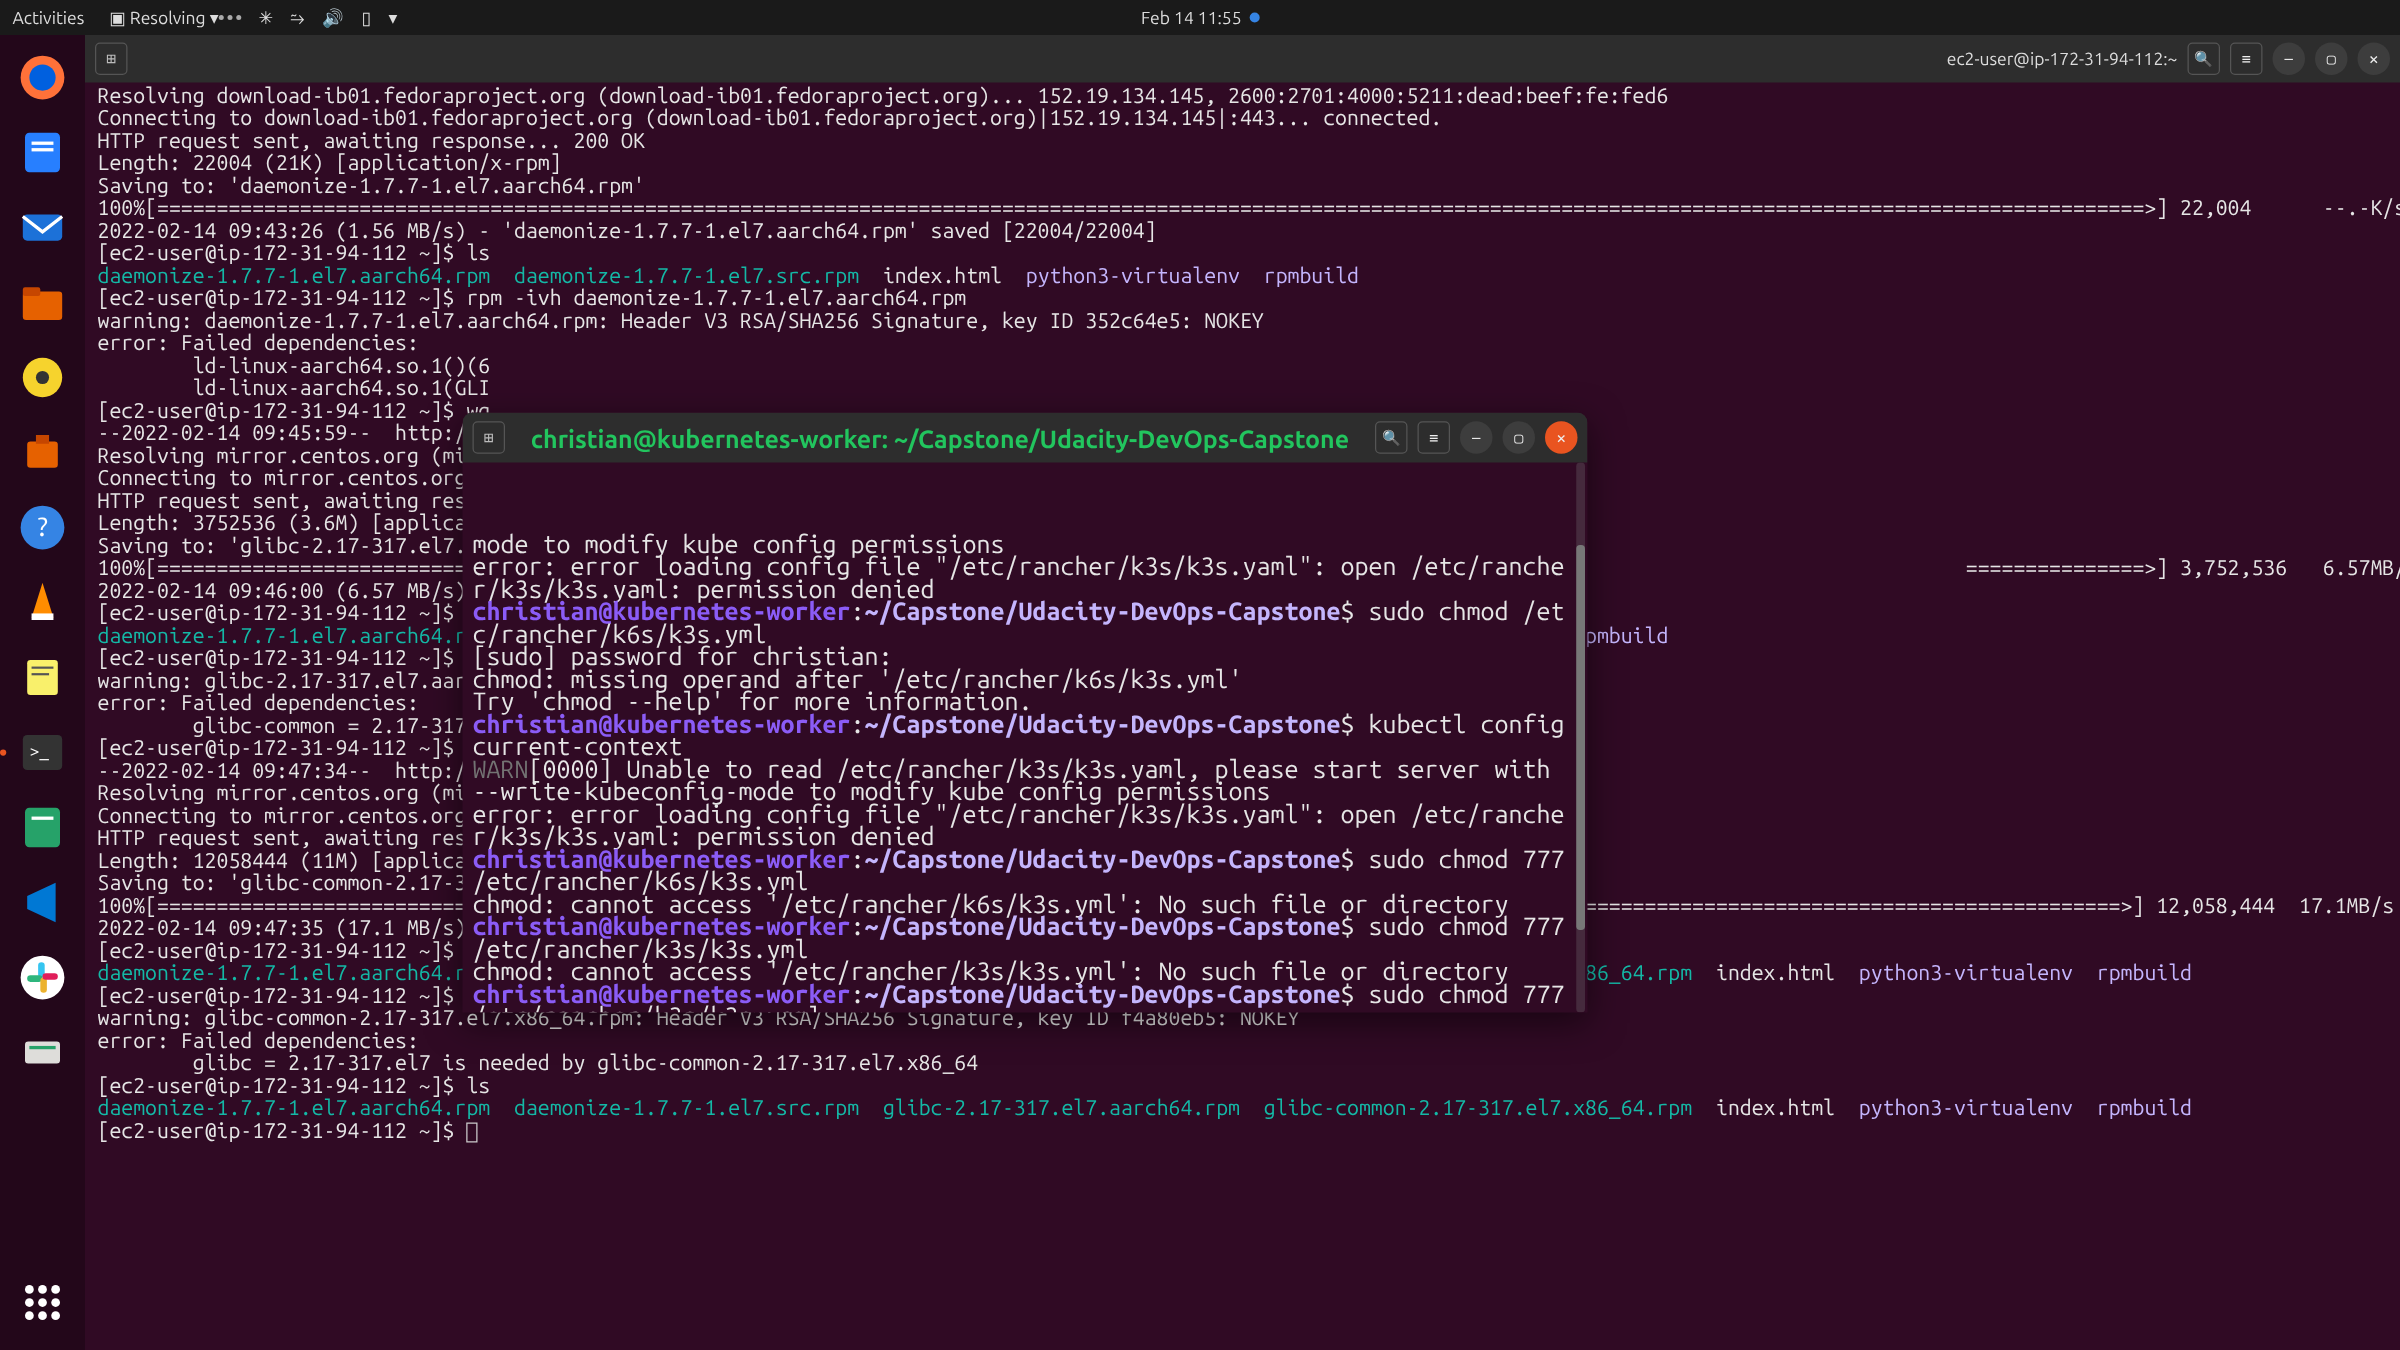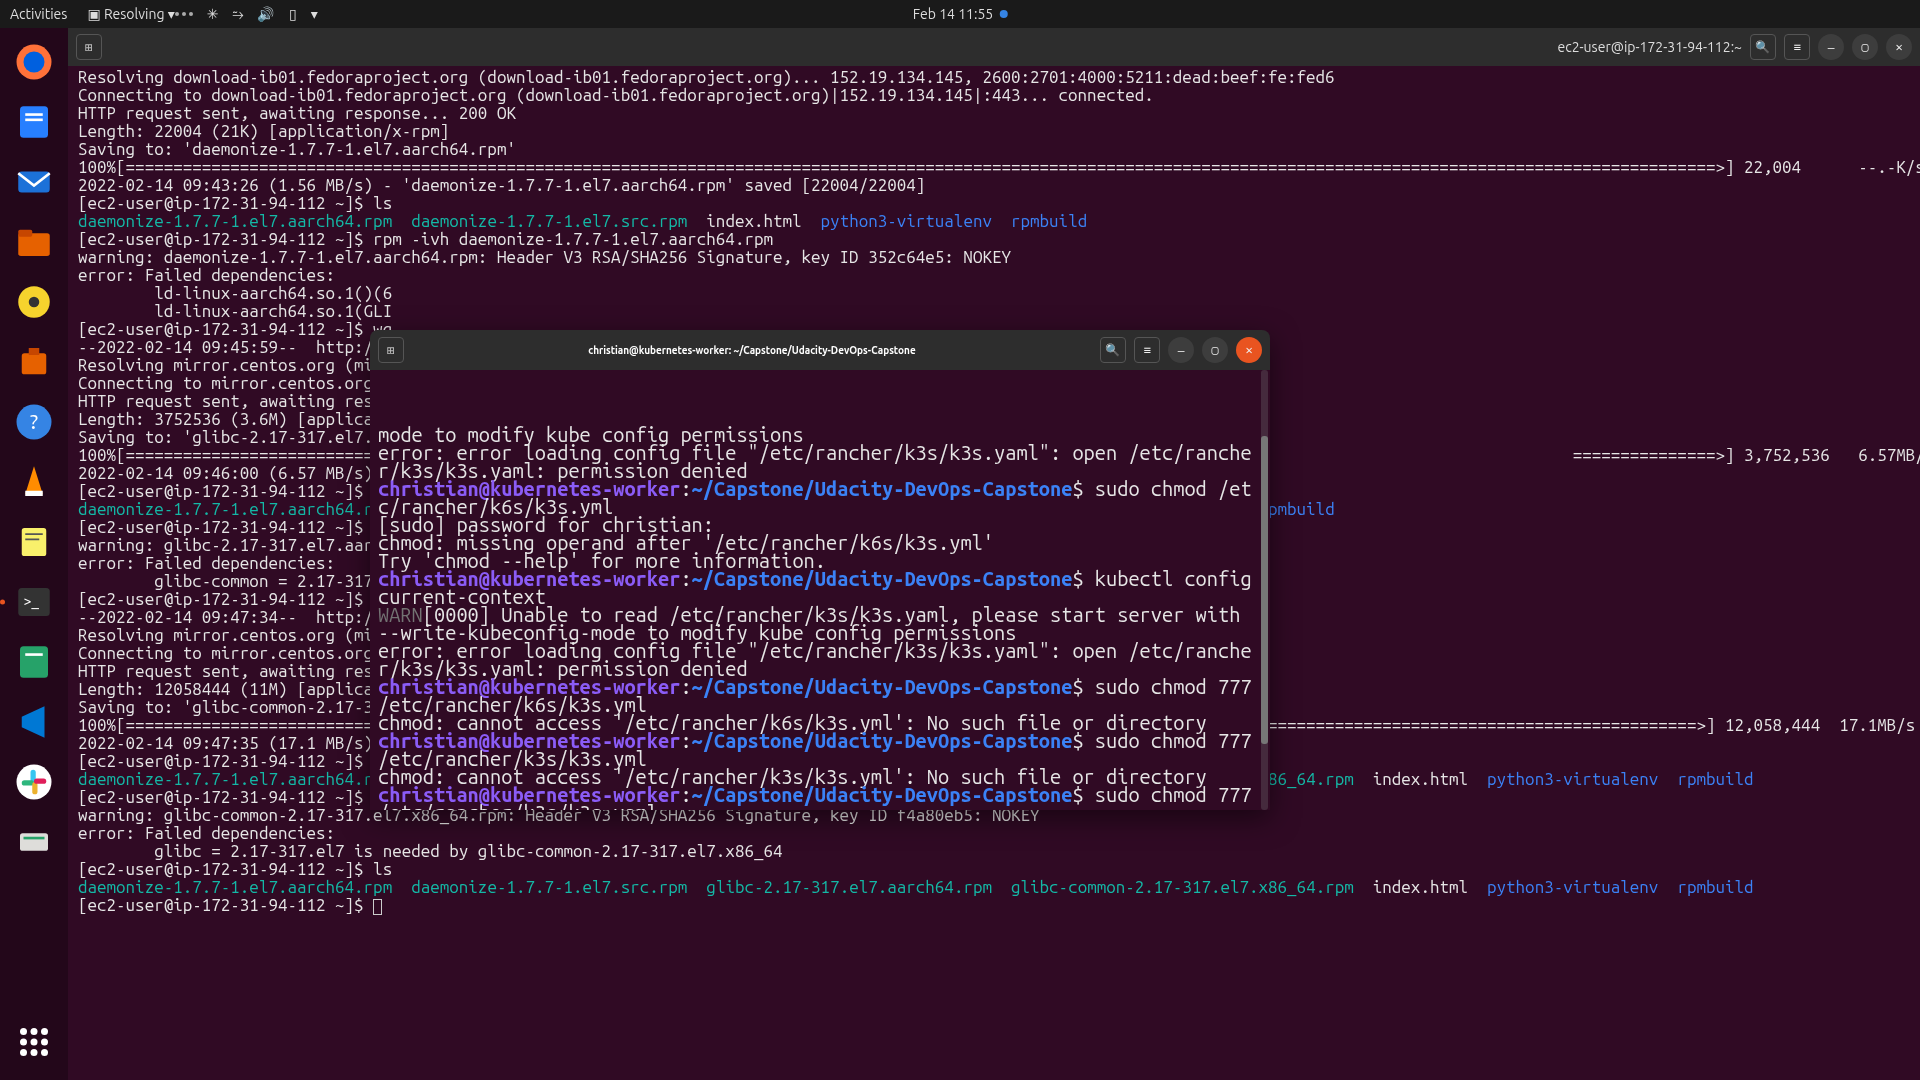--- a/index.html
+++ b/index.html
@@ -18,25 +18,25 @@
 .dock-apps{margin-top:auto;margin-bottom:10px}
 .main-term{position:absolute;left:68px;top:28px;right:0;bottom:0;background:#300a24;display:flex;flex-direction:column}
 .term-titlebar{height:38px;background:#2d2d2d;display:flex;align-items:center;padding:0 8px;gap:8px}
 .term-tab-btn{width:26px;height:26px;border:1px solid #555;border-radius:4px;display:flex;align-items:center;justify-content:center;color:#bbb;font-size:13px}
 .term-title{flex:1;text-align:right;color:#ddd;font-family:Ubuntu,sans-serif;font-size:14px}
 .win-btn{width:26px;height:26px;border-radius:50%;display:flex;align-items:center;justify-content:center;color:#eee;font-size:12px}
 .win-btn.search,.win-btn.menu{border:1px solid #555;border-radius:4px}
 .win-btn.min,.win-btn.max{background:#3d3d3d}
 .win-btn.close{background:#3d3d3d}
 .term-body{flex:1;padding:2px 10px 6px;line-height:18px;font-size:17px;white-space:pre;overflow:hidden}
-.r{color:#14b8a6}.g{color:#8b5cf6}.b{color:#3b82f6}.y{color:#737373}.bold{font-weight:bold}
+.r{color:#14b8a6}.g{color:#8b5cf6}.b{color:#c4b5fd}.y{color:#737373}.bold{font-weight:bold}
 .cursor{display:inline-block;width:9px;height:16px;border:1px solid #ccc;vertical-align:middle}
 .fg-term{position:absolute;left:370px;top:330px;width:900px;height:480px;background:#300a24;border-radius:8px 8px 0 0;box-shadow:0 8px 28px rgba(0,0,0,.5);display:flex;flex-direction:column;z-index:10;overflow:hidden}
 .fg-titlebar{height:40px;background:#2d2d2d;display:flex;align-items:center;padding:0 8px;gap:8px}
-.fg-title{flex:1;text-align:center;color:#ffffff;font-family:Ubuntu,sans-serif;font-size:10px;font-weight:bold}
+.fg-title{flex:1;text-align:center;color:#22c55e;font-family:Ubuntu,sans-serif;font-size:20px;font-weight:bold}
 .fg-body{flex:1;padding:2px 8px 6px;line-height:18px;font-size:20px;white-space:pre-wrap;word-break:break-all;overflow:hidden;position:relative}
 .fg-close{background:#e95420!important}
 .scrollbar{position:absolute;right:2px;top:0;bottom:0;width:7px;background:rgba(120,120,120,.3);border-radius:3px}
 .scrollbar-thumb{position:absolute;left:0;right:0;top:15%;height:70%;background:#777;border-radius:3px}
 </style>
 </head>
 <body>
 
 <div class="topbar">
   <div class="topbar-left">

